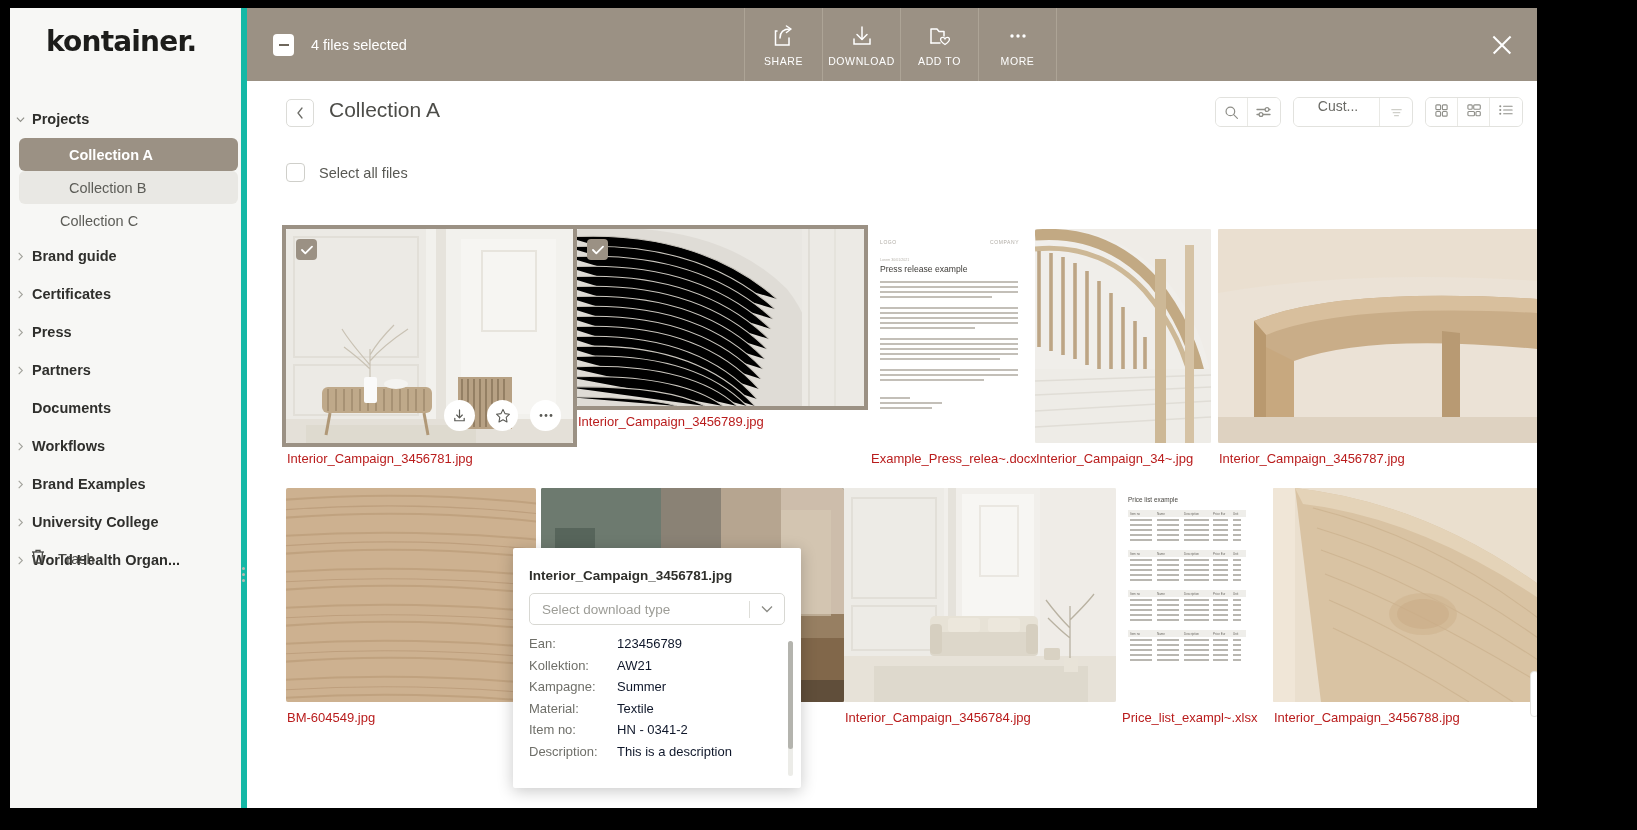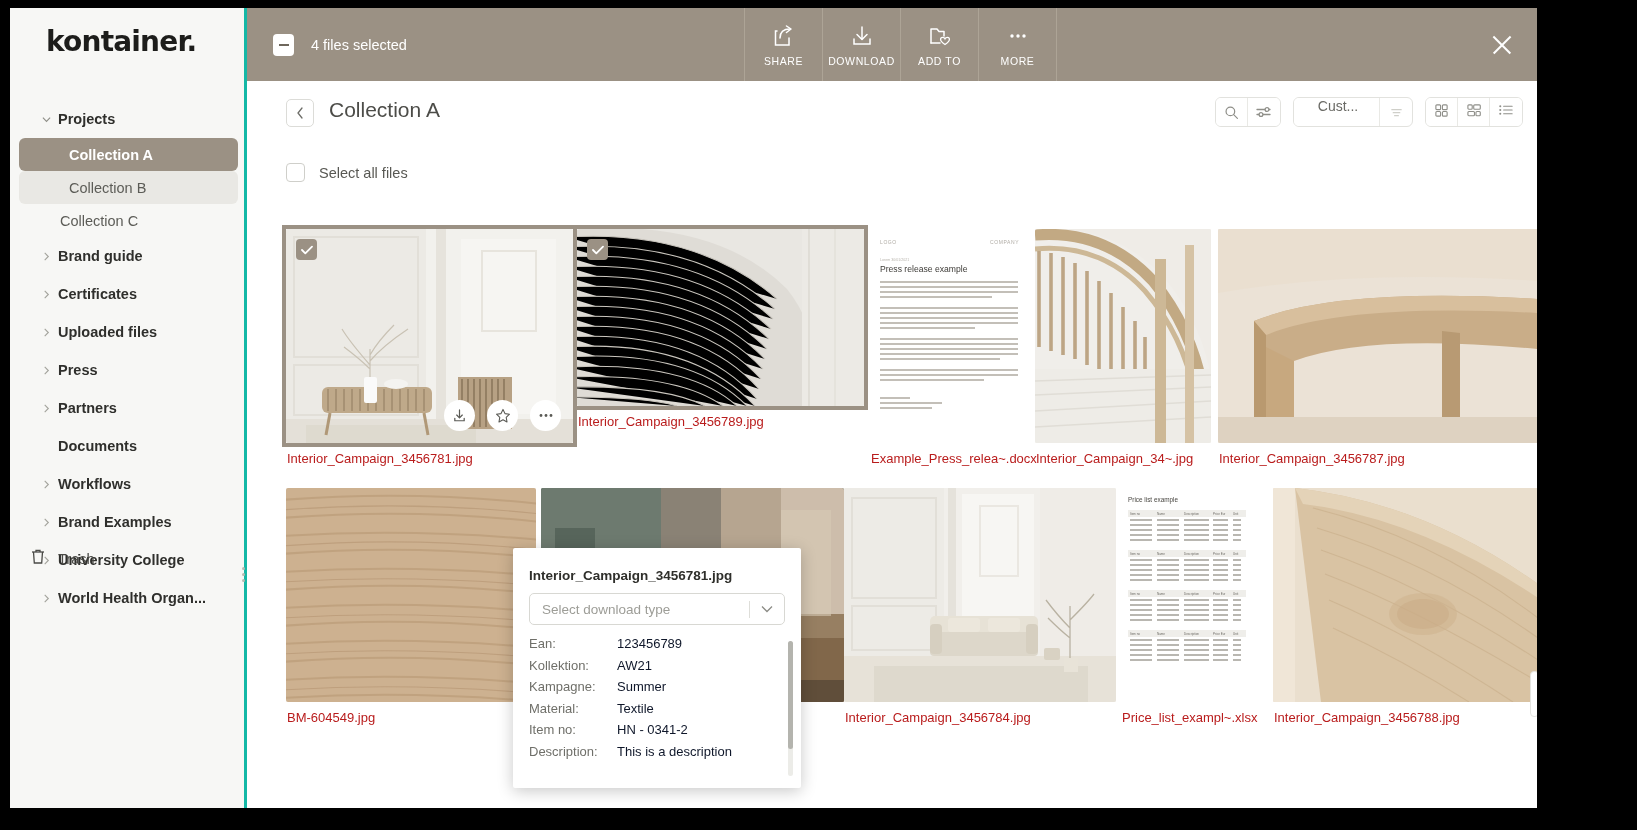--- a/index.html
+++ b/index.html
@@ -20,35 +20,35 @@
     left: 10px; top: 8px;
     width: 1527px; height: 800px;
     background: #ffffff;
     overflow: hidden;
   }
   
   .sidebar {
     position: absolute; left: 0; top: 0;
     width: 237px; height: 800px;
     background: #f7f7f5;
-    border-right: 3px solid #14b8a6;
+    border-right: 6px solid #14b8a6;
   }
   .logo {
     position: absolute; left: 36px; top: 17px;
     font-size: 28px; font-weight: bold;
     letter-spacing: -0.8px;
     color: #1d1d1b;
     font-family: "DejaVu Sans", sans-serif;
   }
   .nav { position: absolute; left: 0; top: 92px; width: 237px; }
   .nav-row {
     position: relative;
     height: 38px;
     display: flex; align-items: center;
-    padding-left: 28px;
+    padding-left: 2px;
     cursor: pointer;
   }
   .nav-row .chev {
     width: 16px; flex: 0 0 16px;
     color: #9a9a93; font-size: 13px; line-height: 1;
     display: flex; align-items: center; justify-content: center;
   }
   .nav-row .label {
     font-size: 14.5px; color: #4a4a46;
     margin-left: 4px; white-space: nowrap;
@@ -314,28 +314,20 @@
 
         <div class="nav-row top">
           <span class="chev">
             <svg width="9" height="9" viewBox="0 0 10 10">
                 <path d="M3 1 L7 5 L3 9" fill="none" stroke="#a2a29b" stroke-width="1.2"></path>
               </svg>
           </span>
           <span class="label">Certificates</span>
         </div>
 
-        <div class="nav-row top">
-          <span class="chev">
-            <svg width="9" height="9" viewBox="0 0 10 10">
-                <path d="M3 1 L7 5 L3 9" fill="none" stroke="#a2a29b" stroke-width="1.2"></path>
-              </svg>
-          </span>
-          <span class="label">Uploaded files</span>
-        </div>
 
         <div class="nav-row top">
           <span class="chev">
             <svg width="9" height="9" viewBox="0 0 10 10">
                 <path d="M3 1 L7 5 L3 9" fill="none" stroke="#a2a29b" stroke-width="1.2"></path>
               </svg>
           </span>
           <span class="label">Press</span>
         </div>
 

